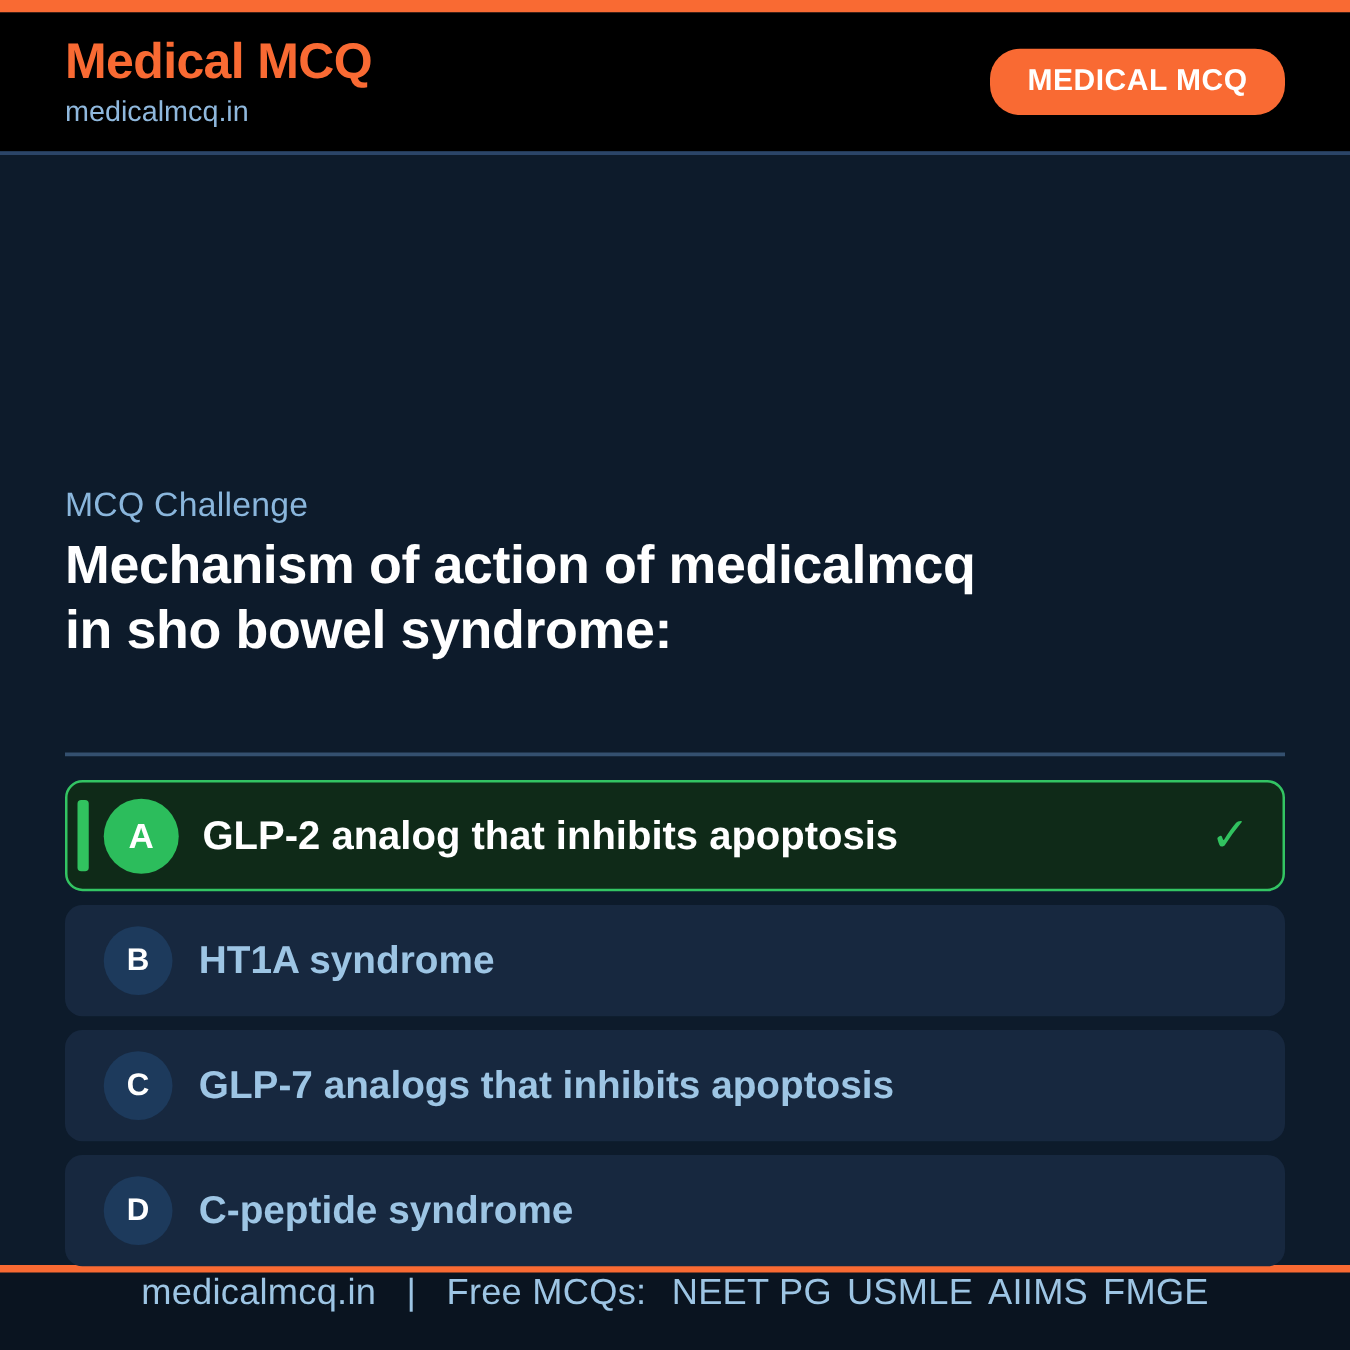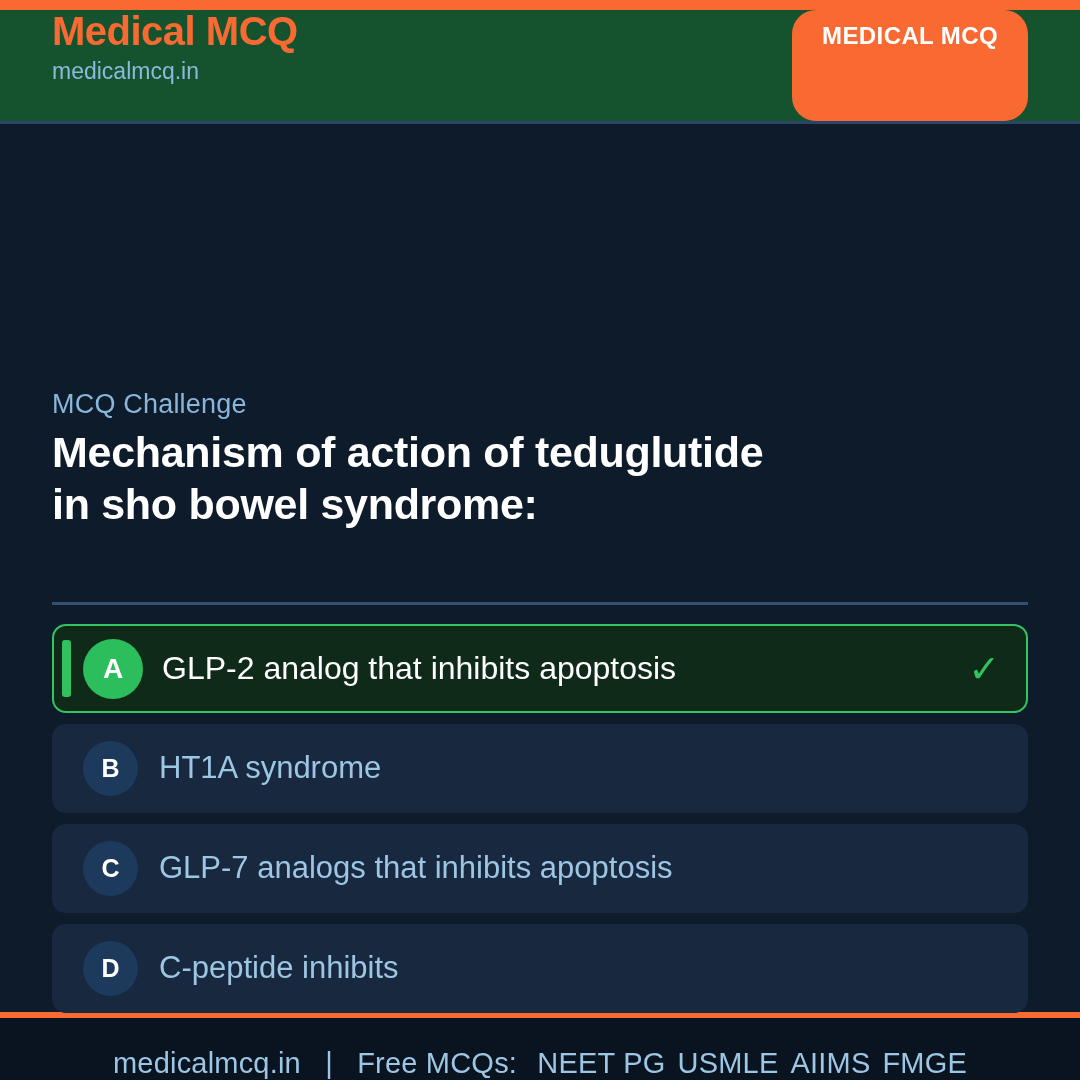--- a/index.html
+++ b/index.html
@@ -30,24 +30,25 @@
     width: 100%;
     background: #f96a33;
     flex: 0 0 auto;
   }
 
   
   .header {
     position: relative;
     height: 111px;
     flex: 0 0 auto;
-    background: #14532d;
+    background: #000000;
     border-bottom: 3px solid #2b4straight;
     border-bottom: 3px solid #2b4straight;
     display: flex;
+    align-items: center;
     justify-content: space-between;
     padding: 0 52px;
   }
   .header:after {
     content: "";
     position: absolute;
     left: 0; right: 0; bottom: -3px;
     height: 3px;
     background: #2b4568;
   }
@@ -178,20 +179,21 @@
     height: 60px;
     font-size: 28px;
   }
 
   .opt-text {
     margin-left: 21px;
     font-size: 31px;
     color: #9dc5e4;
     line-height: 1.1;
     white-space: nowrap;
+    font-weight: bold;
   }
 
   .option.correct .opt-text {
     color: #ffffff;
     font-size: 32px;
     margin-left: 19px;
   }
 
   .check-icon {
     margin-left: auto;
@@ -202,21 +204,21 @@
     align-items: center;
   }
 
   
   .footer {
     flex: 0 0 auto;
     height: 68px;
     background: #0a1420;
     border-top: 6px solid #f96a33;
     display: flex;
-    align-items: flex-end;
+    align-items: flex-start;
     justify-content: center;
   }
 
   .footer-text {
     font-size: 29px;
     color: #9dc5e4;
     white-space: nowrap;
     letter-spacing: 0.2px;
   }
 
@@ -241,21 +243,21 @@
       <div class="brand-title">Medical MCQ</div>
       <div class="brand-sub">medicalmcq.in</div>
     </div>
     <div class="badge-pill">MEDICAL MCQ</div>
   </div>
 
   <div class="body-area">
 
     <div class="kicker">MCQ Challenge</div>
 
-    <div class="question">Mechanism of action of teduglutide in sho bowel syndrome:</div>
+    <div class="question">Mechanism of action of medicalmcq in sho bowel syndrome:</div>
 
     <div class="divider"></div>
 
     <div class="options">
 
       <div class="option correct">
         <div class="accent-bar"></div>
         <div class="opt-badge">A</div>
         <div class="opt-text">GLP-2 analog that inhibits apoptosis</div>
         <div class="check-icon">✓</div>
@@ -266,21 +268,21 @@
         <div class="opt-text">HT1A syndrome</div>
       </div>
 
       <div class="option">
         <div class="opt-badge">C</div>
         <div class="opt-text">GLP-7 analogs that inhibits apoptosis</div>
       </div>
 
       <div class="option">
         <div class="opt-badge">D</div>
-        <div class="opt-text">C-peptide inhibits</div>
+        <div class="opt-text">C-peptide syndrome</div>
       </div>
 
     </div>
   </div>
 
   <div class="footer">
     <div class="footer-text">
       <span>medicalmcq.in</span>
       <span class="footer-sep">|</span>
       <span>Free MCQs:</span>

